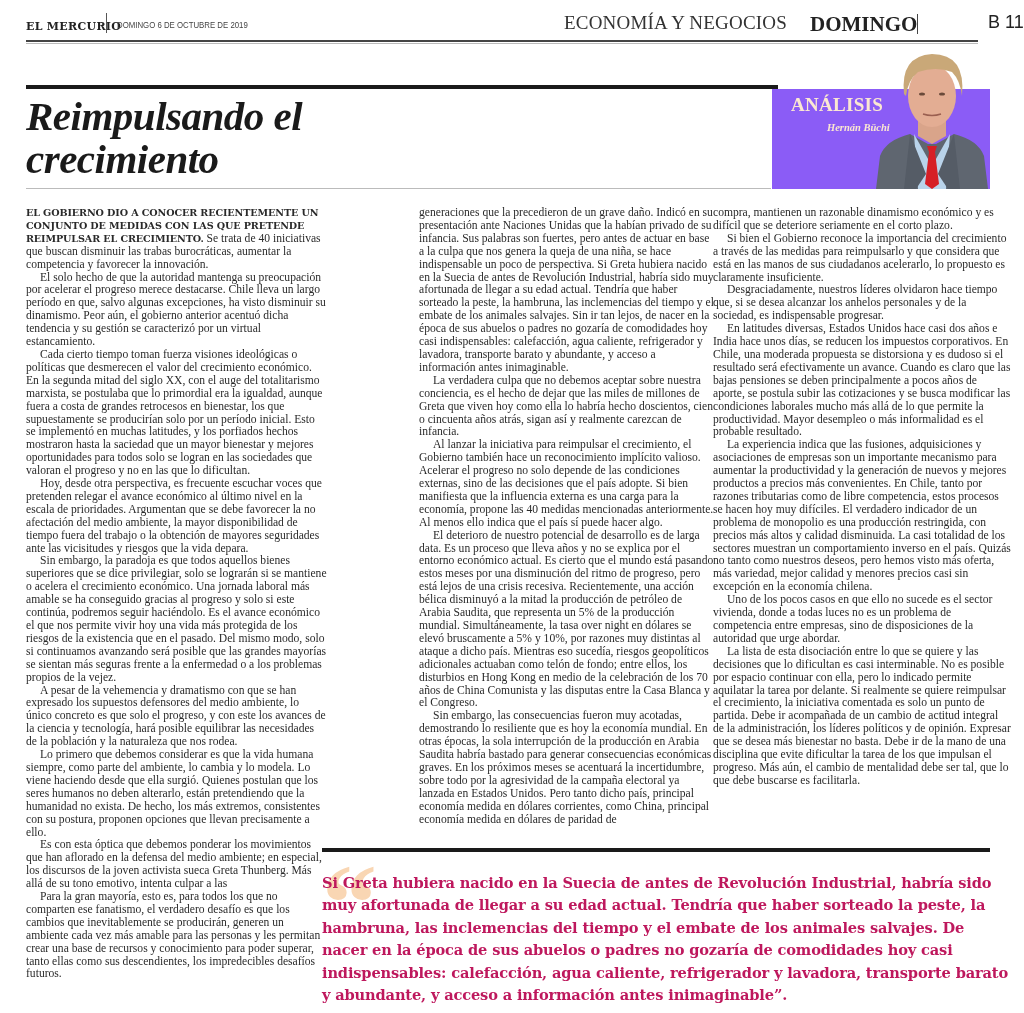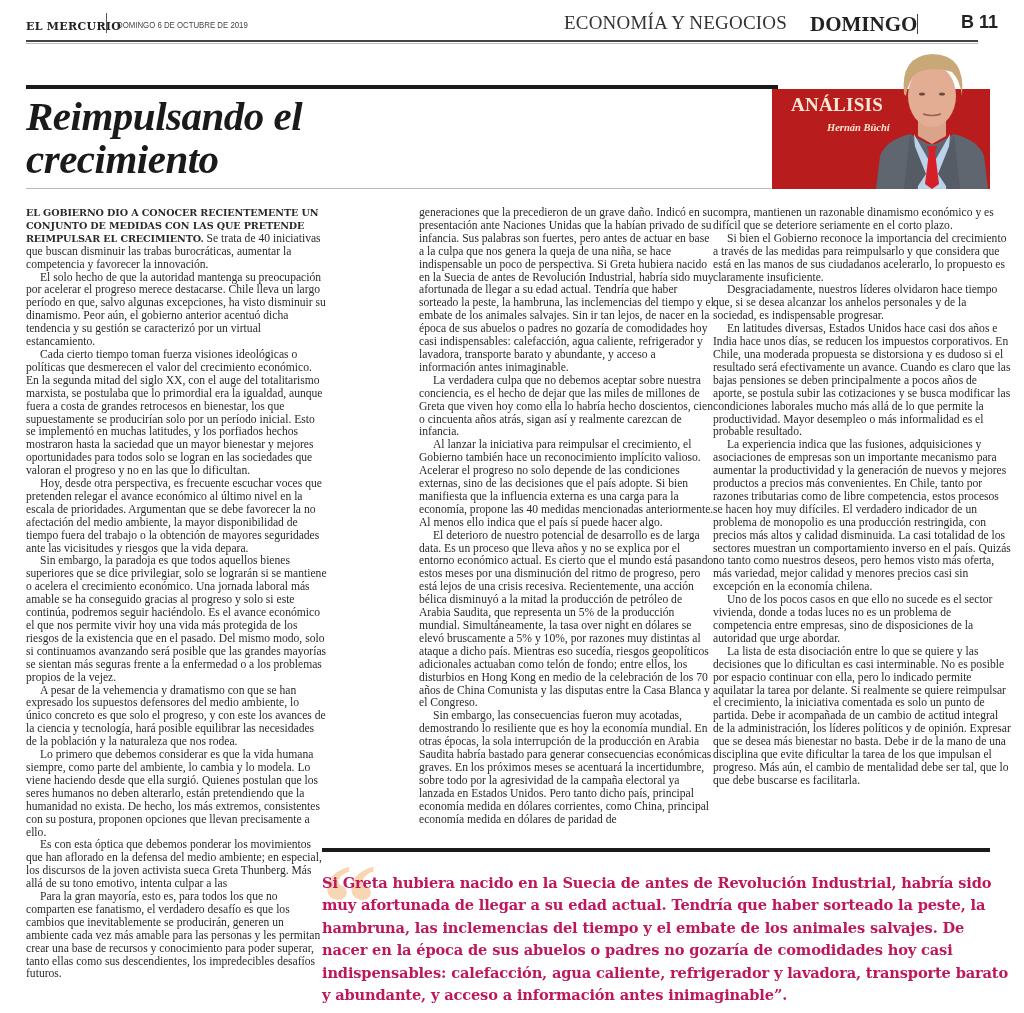--- a/index.html
+++ b/index.html
@@ -6,21 +6,21 @@
   body { width:1024px; height:1013px; position:relative; overflow:hidden; color:#1f1f1f; }
 
   
   .hdr { position:absolute; left:0; top:0; width:1024px; height:44px; }
   .hdr-brand { position:absolute; left:26px; top:20px; font-family:"DejaVu Serif", serif; font-weight:bold; font-size:11px; letter-spacing:0.3px; color:#222; }
   .hdr-vsep { position:absolute; left:106px; top:13px; width:1px; height:20px; background:#555; }
   .hdr-date { position:absolute; left:117px; top:20px; font-family:"Liberation Sans", sans-serif; font-size:8.5px; color:#444; transform:scaleX(0.92); transform-origin:left; }
   .hdr-section { position:absolute; left:564px; top:12px; font-family:"Liberation Serif", serif; font-size:19px; color:#333; letter-spacing:0.2px; }
   .hdr-day { position:absolute; left:810px; top:12px; font-family:"Liberation Serif", serif; font-weight:bold; font-size:21px; color:#222; }
   .hdr-vsep2 { position:absolute; left:917px; top:14px; width:1px; height:20px; background:#444; }
-  .hdr-page { position:absolute; left:961px; top:12px; font-family:"Liberation Sans", sans-serif; font-weight:bold; font-size:18px; color:#222; }
+  .hdr-page { position:absolute; left:988px; top:12px; font-family:"Liberation Sans", sans-serif; font-weight:normal; font-size:18px; color:#222; }
   .hdr-rule { position:absolute; left:26px; top:40px; width:952px; height:2px; background:#444; }
   .hdr-rule2 { position:absolute; left:26px; top:43px; width:952px; height:1px; background:#bbb; }
 
   
   .title-rule { position:absolute; left:26px; top:85px; width:752px; height:4px; background:#1a1a1a; }
   .title-bottom-rule { position:absolute; left:26px; top:188px; width:745px; height:1px; background:#bbb; }
   .title { position:absolute; left:26px; top:95px; width:400px; font-family:"Liberation Serif", serif; font-style:italic; font-weight:bold; font-size:41px; line-height:43px; color:#1a1a1a; letter-spacing:-0.5px; }
 
   
   .analysis-box { position:absolute; left:772px; top:89px; width:218px; height:100px; background:#f0852f; }
@@ -55,21 +55,21 @@
   <div class="hdr-vsep2"></div>
   <div class="hdr-page">B 11</div>
   <div class="hdr-rule"></div>
   <div class="hdr-rule2"></div>
 </div>
 
 <div class="title-rule"></div>
 <h1 class="title" style="margin:0;">Reimpulsando el crecimiento</h1>
 <div class="title-bottom-rule"></div>
 
-<div class="analysis-box" style="background: #b91c1c;">
+<div class="analysis-box" style="background: #8b5cf6;">
   <div class="analysis-label">ANÁLISIS</div>
   <div class="analysis-author">Hernán Büchi</div>
 </div>
 
 <div class="portrait">
   <svg width="112" height="145" viewBox="0 0 112 145">
 
     <path d="M0 145 L4 112 Q10 96 34 90 L52 100 L60 100 L78 90 Q102 96 108 112 L112 145 Z" fill="#5f6670"></path>
 
     <path d="M38 90 L56 122 L74 90 L70 145 L42 145 Z" fill="#b9d3ea"></path>

